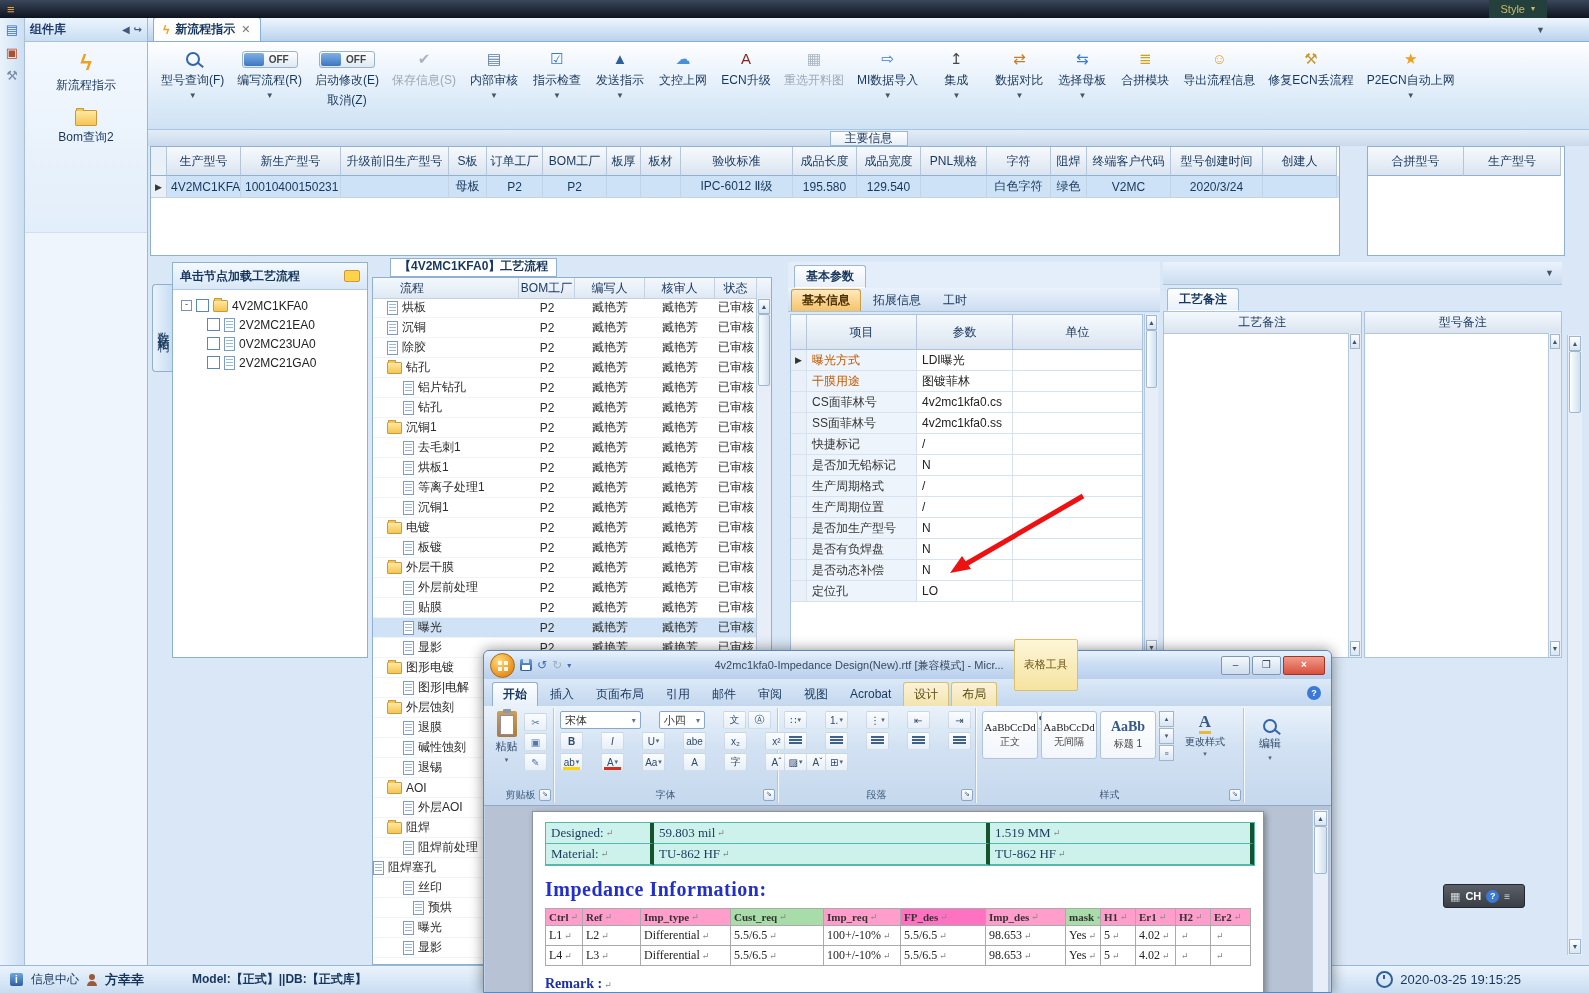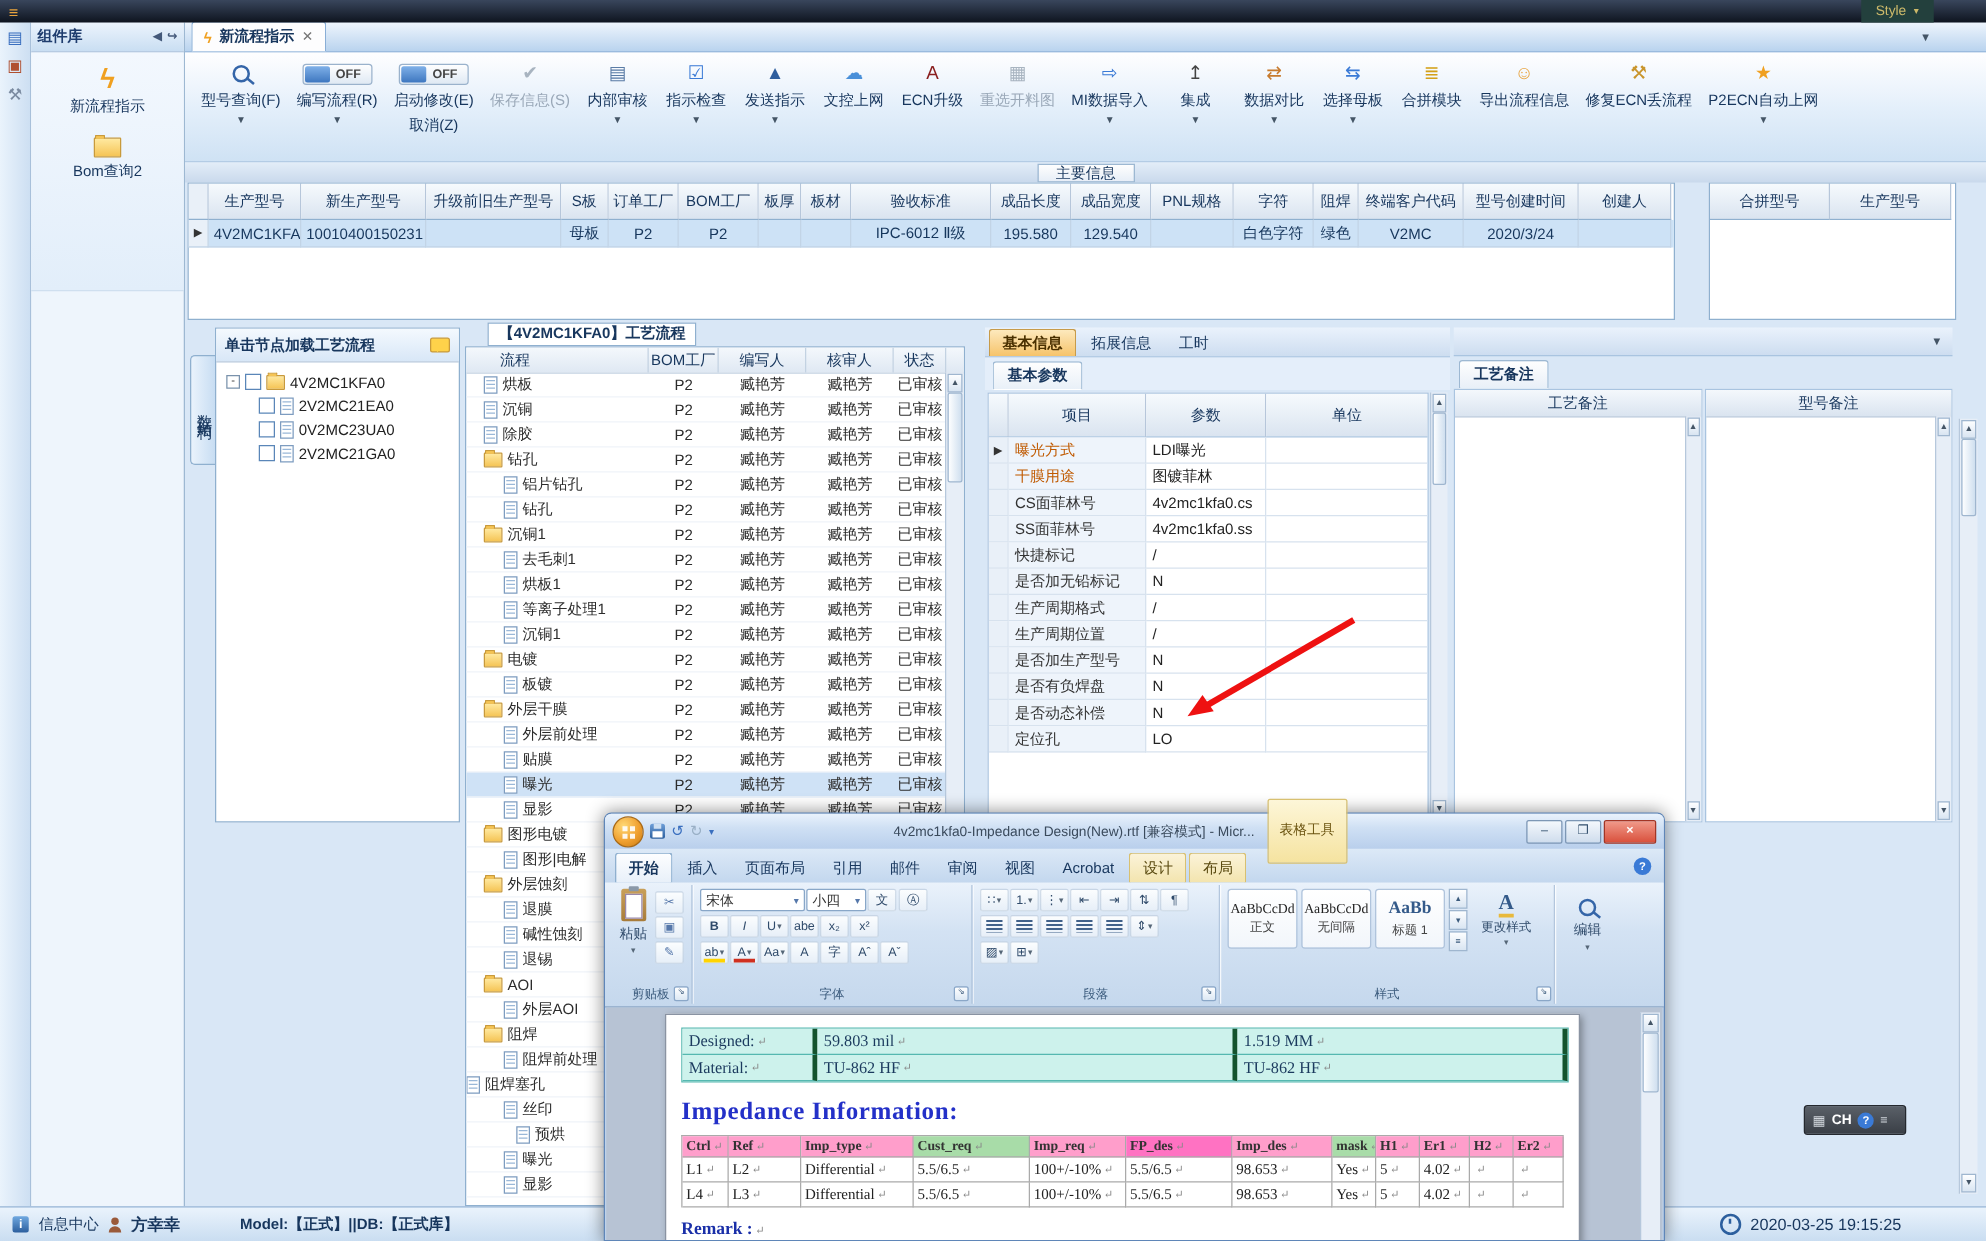--- a/index.html
+++ b/index.html
@@ -201,21 +201,21 @@
 #w-help{margin-left:auto;margin-right:10px;width:14px;height:14px;border-radius:50%;background:#3a7ad6;color:#fff;
  font-size:9px;font-weight:bold;display:flex;align-items:center;justify-content:center;align-self:center}
 #w-ribbon{height:100px;background:linear-gradient(#eaf2fb,#d3e2f3 40%,#c5d8ed);border-bottom:1px solid #8fa9c8;
  display:flex;padding:2px 4px;box-sizing:border-box}
 .rgroup{position:relative;padding:3px 6px 15px;border-right:1px solid #b3c6dd;box-shadow:1px 0 0 rgba(255,255,255,.8);box-sizing:border-box;flex:none}
 .gfoot{position:absolute;left:0;right:0;bottom:1px;text-align:center;font-size:10px;color:#3a5a7c}
 .glaunch{position:absolute;right:2px;bottom:2px;width:10px;height:10px;border:1px solid #8aa7c8;
  background:linear-gradient(#fff,#dce8f4);font-size:7px;line-height:8px;text-align:center;color:#3a5a7c;border-radius:2px}
 .paste{display:flex;flex-direction:column;align-items:center;width:36px;gap:2px;font-size:11px;color:#2f4a6a}
 .cliptools{display:flex;flex-direction:column;gap:2px;margin-left:5px;padding-top:2px}
-.frow2{display:flex;align-items:flex-end;gap:1px;margin-bottom:3px}
+.frow2{display:flex;align-items:flex-end;gap:18px;margin-bottom:3px}
 .rbtn{min-width:17px;height:16px;border:1px solid rgba(140,165,195,.35);border-radius:2px;display:flex;
  align-items:center;justify-content:center;font-size:10px;color:#2f4a6a;padding:0 2px;position:relative;
  background:linear-gradient(#fbfdfe,#e7eff8)}
 .rbtn .dd{font-size:7px;color:#567;margin-left:1px}
 .combo{height:18px;border:1px solid #89a7c8;background:#fff;border-radius:2px;display:flex;align-items:center;
  font-size:11px;padding:0 4px;gap:4px;color:#333;box-sizing:border-box;justify-content:space-between}
 .combo .dd{color:#5577aa;font-size:8px}
 .alico{width:13px;height:10px;background:repeating-linear-gradient(to bottom,#40618a 0 1.5px,transparent 1.5px 3.2px)}
 .chip{width:54px;height:46px;border:1px solid #b0c4dc;border-radius:3px;background:linear-gradient(#fff,#f2f6fb);
  display:flex;flex-direction:column;align-items:center;justify-content:center;gap:2px;flex:none}
@@ -868,27 +868,27 @@
         </div>
       <div id="flow-scroll" class="vscroll">
         <div class="sb up">▲</div>
         <div class="sb-thumb" style="top:16px;height:70px"></div>
         <div class="sb dn">▼</div>
       </div>
     </div>
   </div>
 
   <div id="basic">
+    <div id="bi-sub">
+      <span class="sub-chip">基本参数</span>
+    </div>
     <div id="bi-tabs">
       <span class="bi-tab active">基本信息</span>
       <span class="bi-tab">拓展信息</span>
       <span class="bi-tab">工时</span>
-    </div>
-    <div id="bi-sub">
-      <span class="sub-chip">基本参数</span>
     </div>
     <div id="bi-grid">
       <div id="bi-head">
           <div class="bih" style="width: 16px;"></div>
           <div class="bih" style="width: 110px;">项目</div>
           <div class="bih" style="width: 96px;">参数</div>
           <div class="bih" style="width: 130px;">单位</div>
         </div>
       <div id="bi-rows">
           <div class="birow">

